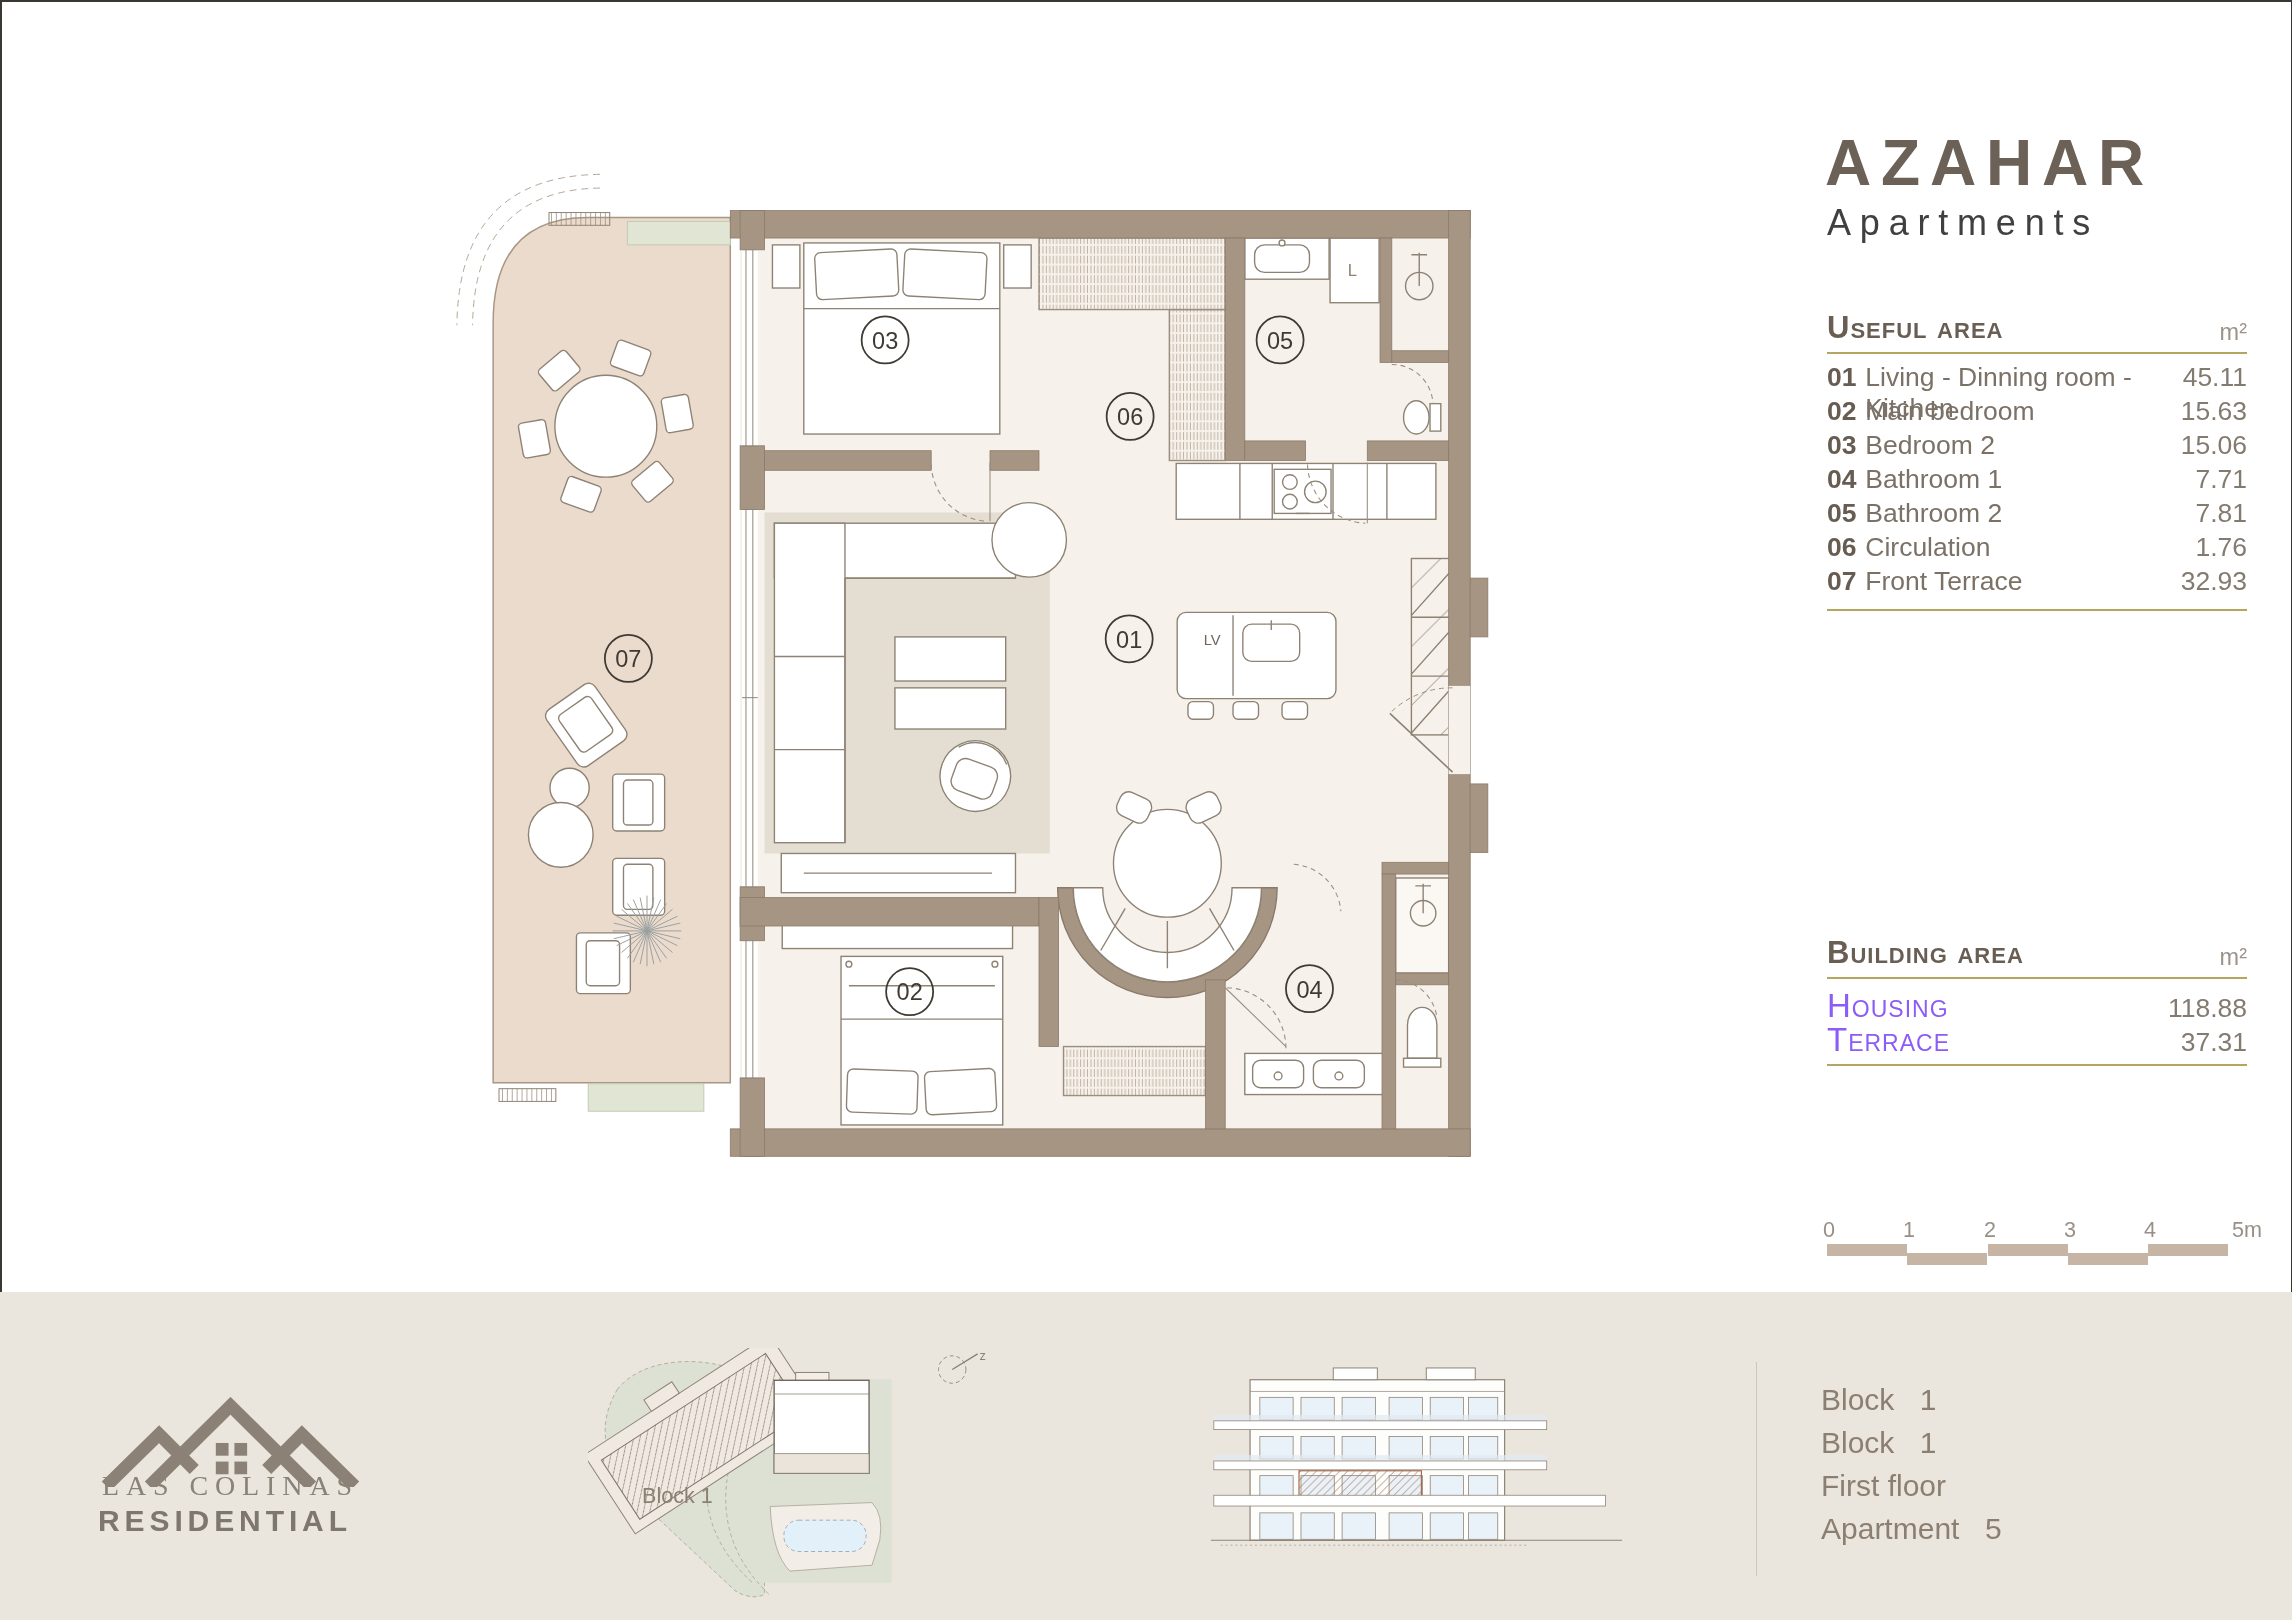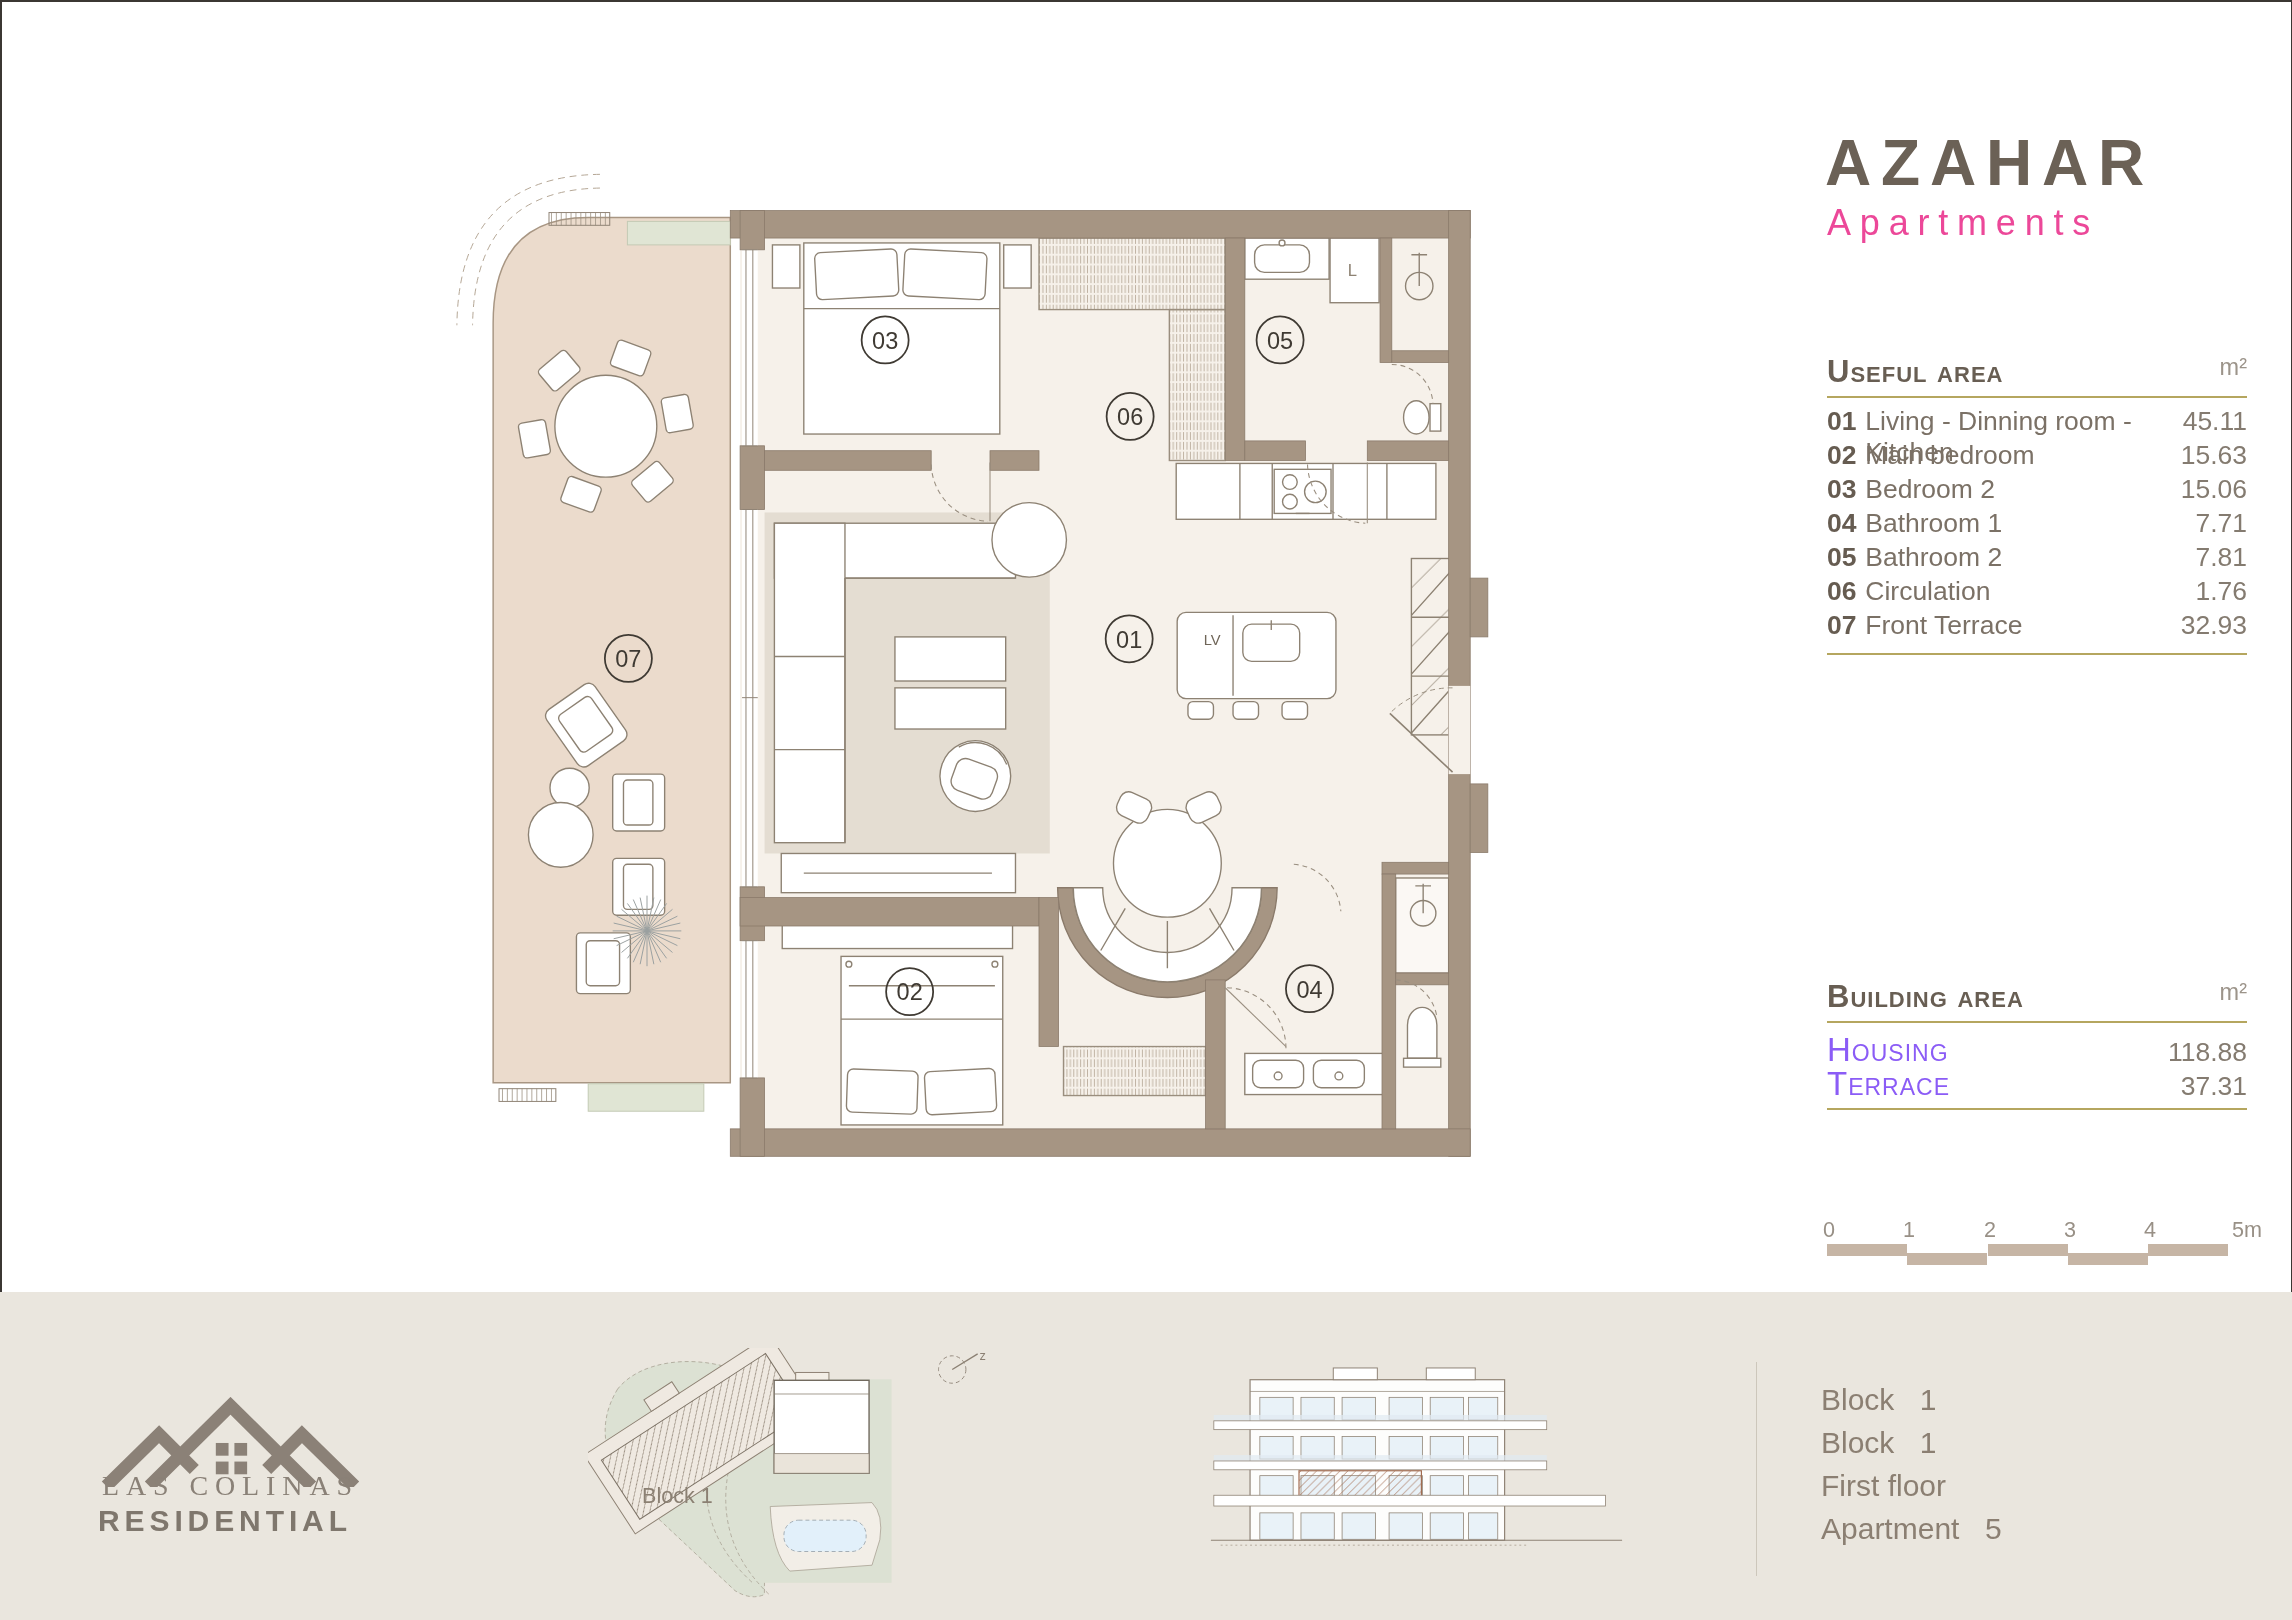--- a/index.html
+++ b/index.html
@@ -4,25 +4,25 @@
 <style>
   html,body{margin:0;padding:0;background:#ffffff;}
   .page{position:relative;width:2293px;height:1620px;background:#ffffff;
         font-family:"Liberation Sans",sans-serif;overflow:hidden;
         box-shadow:inset 0 0 0 2px #3b3733;}
   .abs{position:absolute;}
 
   
   .brand-title{left:1825px;top:126px;font-size:64px;font-weight:bold;
                letter-spacing:9.8px;color:#6b6156;}
-  .brand-sub{left:1827px;top:202px;font-size:36px;letter-spacing:8.8px;color:#ec4899;}
+  .brand-sub{left:1827px;top:202px;font-size:36px;letter-spacing:8.8px;color:#404040;}
 
   
   .tbl{left:1827px;width:420px;}
-  .tbl-head{display:flex;align-items:flex-start;justify-content:space-between;margin-top:44px;}
+  .tbl-head{display:flex;align-items:flex-end;justify-content:space-between;}
   .tbl-title{font-variant:small-caps;font-weight:bold;font-size:31px;color:#685e53;letter-spacing:1px;}
   .tbl-unit{font-size:23.5px;color:#9c948a;}
   .goldrule{height:2px;background:#b5a65f;margin-top:5.9px;}
   .rows{margin-top:7.8px;}
   .row{display:flex;align-items:baseline;font-size:26.5px;color:#7b7166;height:34px;}
   .row .num{font-weight:bold;color:#665c51;margin-right:8.8px;}
   .row .val{margin-left:auto;color:#847b70;}
   .row.sc .nm{font-variant:small-caps;font-size:33px;color:#8b5cf6;letter-spacing:1px;}
   .useful{top:310px;}
   .building{top:935px;}

